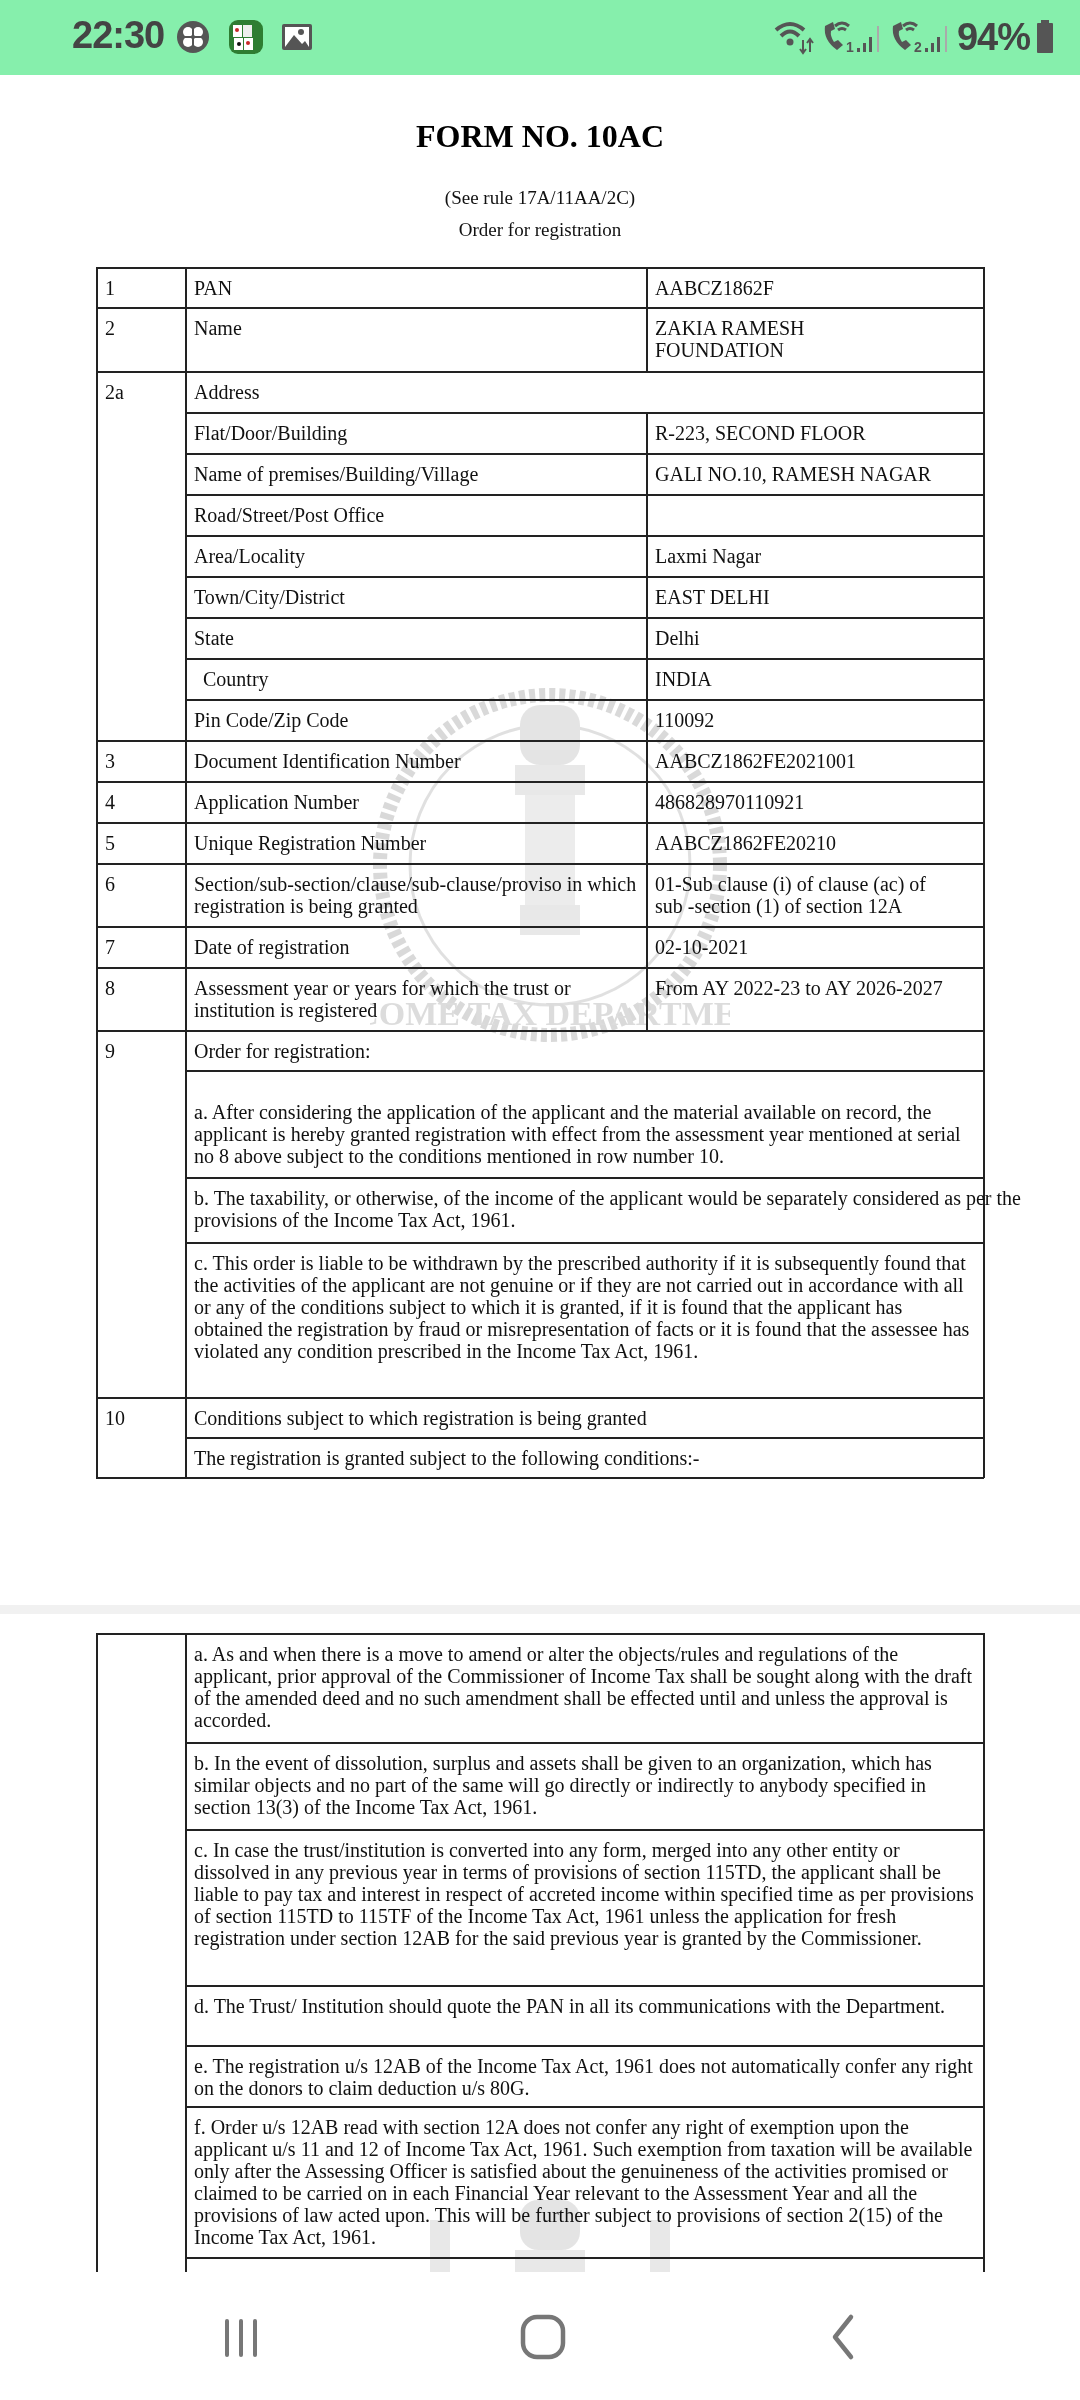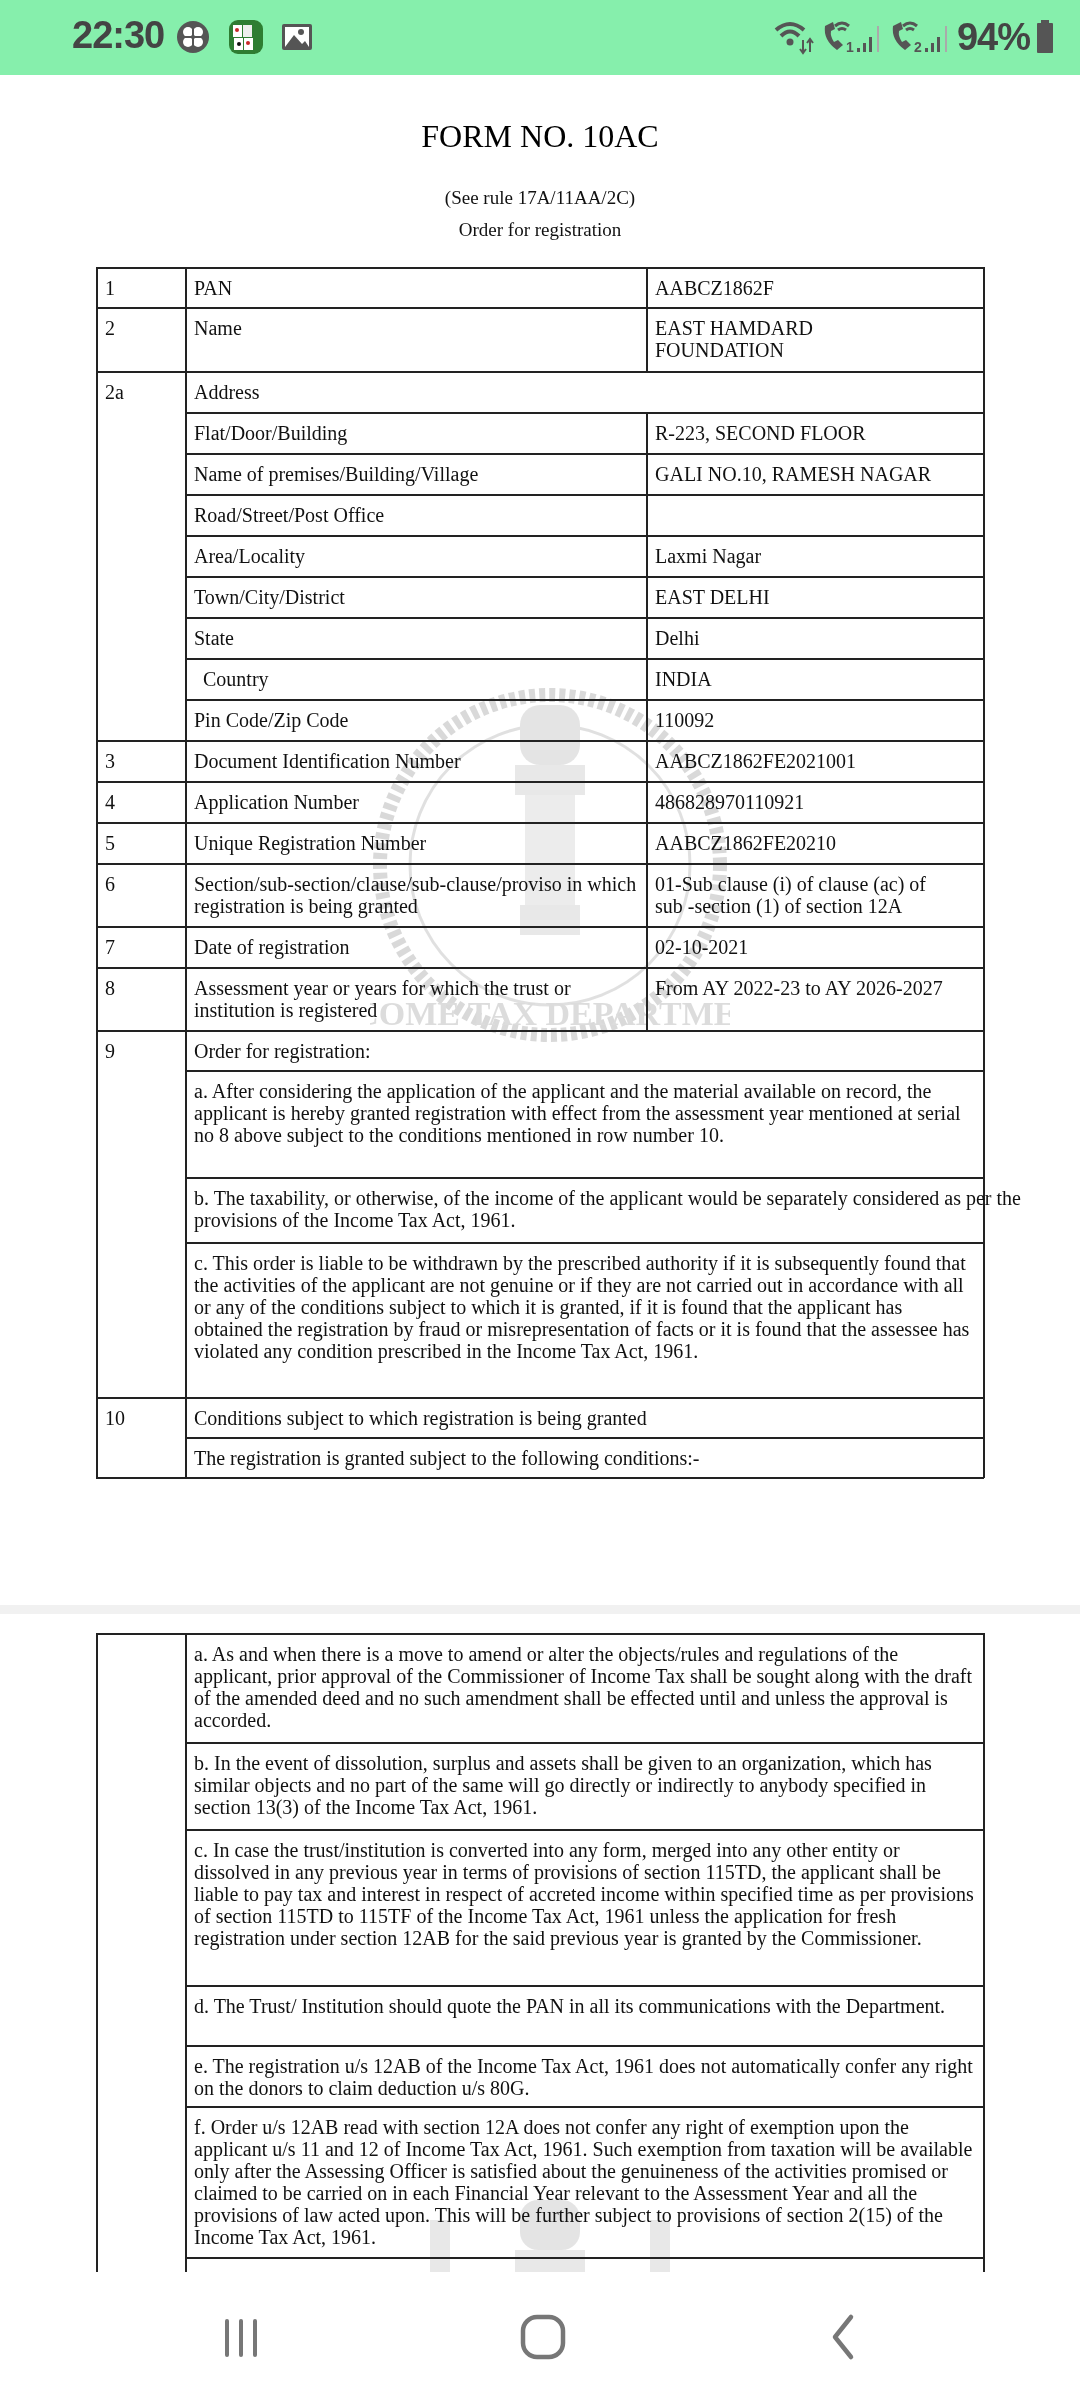--- a/index.html
+++ b/index.html
@@ -9,21 +9,21 @@
   .sb-time { position:absolute; left:72px; top:14px; font-family:"Liberation Sans", sans-serif; font-size:38px; color:#444; letter-spacing:-1px; }
   .sb-icon { position:absolute; top:20px; width:34px; height:34px; }
   .sb-right { position:absolute; right:26px; top:12px; height:50px; display:flex; align-items:center; gap:6px; }
   .sb-batt-text { font-family:"Liberation Sans", sans-serif; font-size:38px; color:#444; letter-spacing:-1px; }
 
   .page { position:absolute; left:0; width:1080px; background:#fff; }
   .page1 { top:75px; height:1530px; }
   .page-sep { position:absolute; left:0; top:1605px; width:1080px; height:9px; background:#f1f1f1; }
   .page2 { top:1614px; height:676px; overflow:hidden; }
 
-  .title { position:absolute; left:0; width:1080px; text-align:center; top:43px; font-size:32px; font-weight:normal; color:#000; }
+  .title { position:absolute; left:0; width:1080px; text-align:center; top:43px; font-size:32px; font-weight:bold; color:#000; }
   .subtitle { position:absolute; left:0; width:1080px; text-align:center; font-size:19px; color:#111; }
 
   .tbl { position:absolute; left:96px; width:887px; }
   .cell { position:absolute; box-sizing:border-box; font-size:20px; line-height:22px; padding:10px 9px 0 9px; }
   .hline { position:absolute; height:1.6px; background:#222; }
   .vline { position:absolute; width:1.6px; background:#222; }
 
   .watermark { position:absolute; left:370px; top:560px; width:360px; height:460px; opacity:0.22; pointer-events:none; }
   .watermark2 { position:absolute; left:370px; top:2200px; width:360px; height:120px; opacity:0.22; pointer-events:none; }
 
@@ -120,21 +120,21 @@
     <div class="hline" style="left:0; top:0; width:888px;"></div>
     <div class="hline" style="left:0; top:1210px; width:888px;"></div>
 
     <div class="cell" style="left:0;top:0;width:89px;height:40px">1</div>
     <div class="cell" style="left:89px;top:0;width:461px;height:40px">PAN</div>
     <div class="cell" style="left:550px;top:0;width:337px;height:40px">AABCZ1862F</div>
     <div class="hline" style="left:0;top:40px;width:888px"></div>
 
     <div class="cell" style="left:0;top:40px;width:89px;height:64px">2</div>
     <div class="cell" style="left:89px;top:40px;width:461px;height:64px">Name</div>
-    <div class="cell" style="left:550px;top:40px;width:300px;height:64px">EAST HAMDARD FOUNDATION</div>
+    <div class="cell" style="left:550px;top:40px;width:300px;height:64px">ZAKIA RAMESH FOUNDATION</div>
     <div class="hline" style="left:0;top:104px;width:888px"></div>
 
     <div class="cell" style="left:0;top:104px;width:89px;height:41px">2a</div>
     <div class="cell" style="left:89px;top:104px;width:798px;height:41px">Address</div>
     <div class="hline" style="left:89px;top:145px;width:799px"></div>
     <div class="cell" style="left:89px;top:145px;width:461px;height:41px">Flat/Door/Building</div>
       <div class="cell" style="left:550px;top:145px;width:337px;height:41px">R-223, SECOND FLOOR</div>
       <div class="vline" style="left:550px;top:145px;height:41px"></div>
       <div class="hline" style="left:89px;top:186px;width:799px"></div>
       <div class="cell" style="left:89px;top:186px;width:461px;height:41px">Name of premises/Building/Village</div>
@@ -191,21 +191,21 @@
       <div class="hline" style="left:0;top:700px;width:888px"></div>
       <div class="cell" style="left:0;top:700px;width:89px;height:63px">8</div>
       <div class="cell" style="left:89px;top:700px;width:461px;height:63px">Assessment year or years for which the trust or institution is registered</div>
       <div class="cell" style="left:550px;top:700px;width:337px;height:63px">From AY 2022-23 to AY 2026-2027</div>
       <div class="vline" style="left:550px;top:700px;height:63px"></div>
       <div class="hline" style="left:0;top:763px;width:888px"></div>
 
     <div class="cell" style="left:0;top:763px;width:89px;height:40px">9</div>
     <div class="cell" style="left:89px;top:763px;width:798px;height:40px">Order for registration:</div>
     <div class="hline" style="left:89px;top:803px;width:799px"></div>
-    <div class="cell" style="left:89px;top:803px;width:798px;height:82px">a. After considering the application of the applicant and the material available on record, the applicant is hereby granted registration with effect from the assessment year mentioned at serial no 8 above subject to the conditions mentioned in row number 10.</div>
+    <div class="cell" style="left:89px;top:824px;width:798px;height:82px">a. After considering the application of the applicant and the material available on record, the applicant is hereby granted registration with effect from the assessment year mentioned at serial no 8 above subject to the conditions mentioned in row number 10.</div>
     <div class="hline" style="left:89px;top:910px;width:799px"></div>
     <div class="cell" style="left:89px;top:910px;width:916px;height:65px">b. The taxability, or otherwise, of the income of the applicant would be separately considered as per the provisions of the Income Tax Act, 1961.</div>
     <div class="hline" style="left:89px;top:975px;width:799px"></div>
     <div class="cell" style="left:89px;top:975px;width:798px;height:155px">c. This order is liable to be withdrawn by the prescribed authority if it is subsequently found that the activities of the applicant are not genuine or if they are not carried out in accordance with all or any of the conditions subject to which it is granted, if it is found that the applicant has obtained the registration by fraud or misrepresentation of facts or it is found that the assessee has violated any condition prescribed in the Income Tax Act, 1961.</div>
     <div class="hline" style="left:0;top:1130px;width:888px"></div>
 
     <div class="cell" style="left:0;top:1130px;width:89px;height:40px">10</div>
     <div class="cell" style="left:89px;top:1130px;width:798px;height:40px">Conditions subject to which registration is being granted</div>
     <div class="hline" style="left:89px;top:1170px;width:799px"></div>
     <div class="cell" style="left:89px;top:1170px;width:798px;height:40px">The registration is granted subject to the following conditions:-</div>

